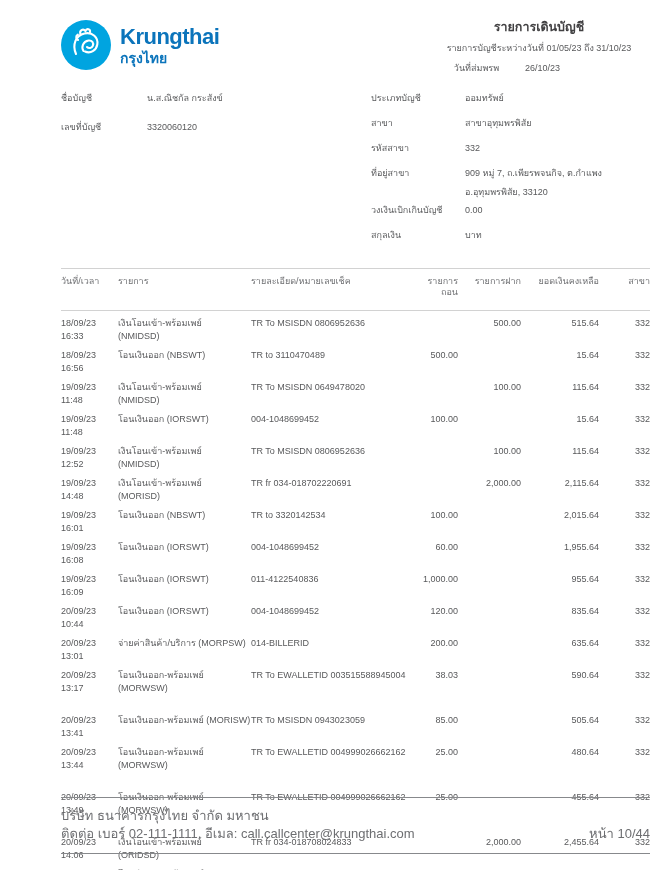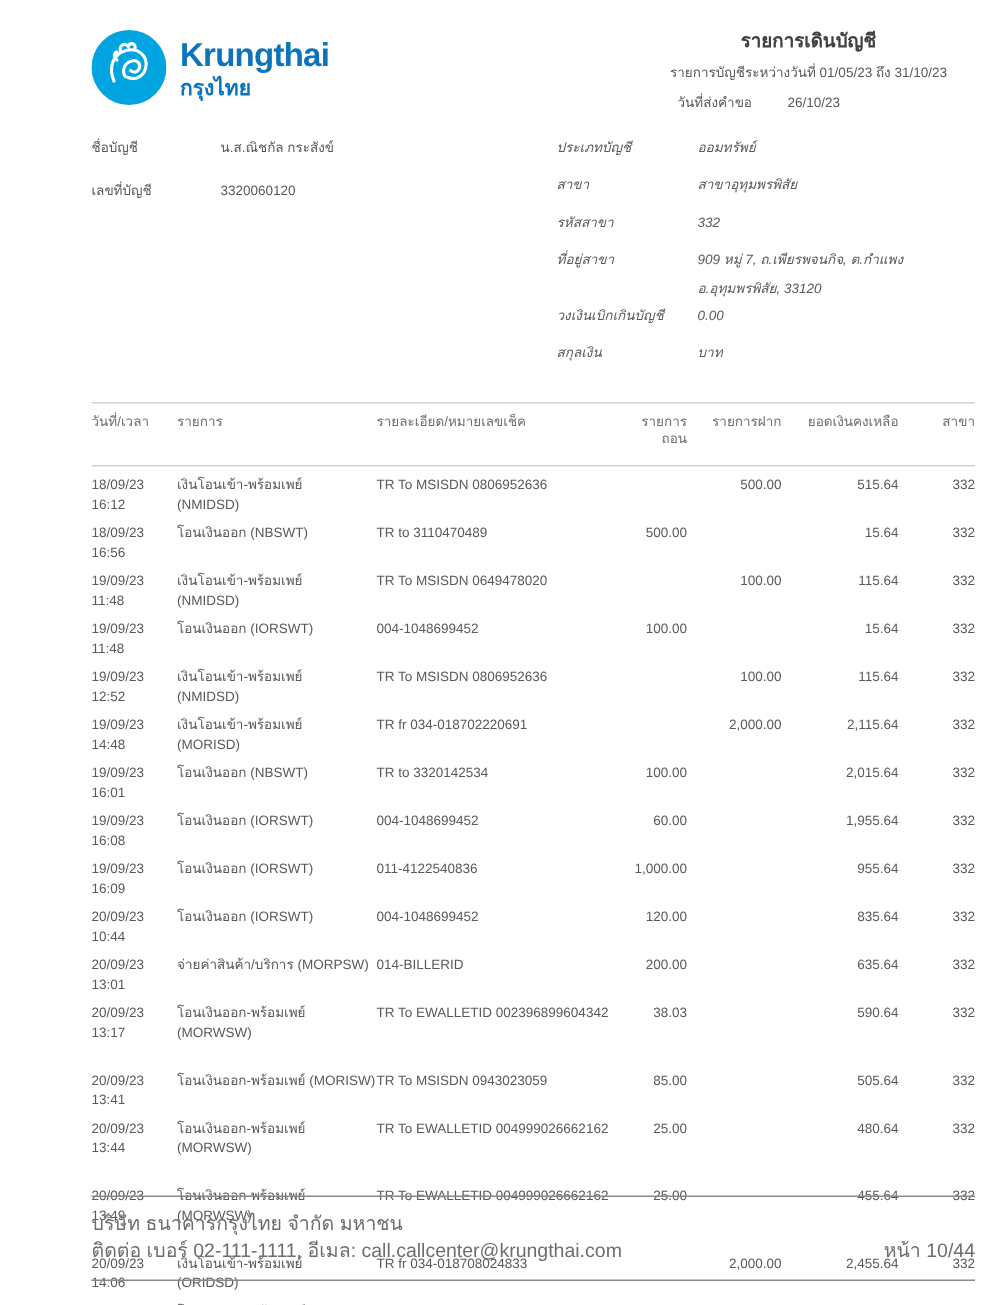--- a/index.html
+++ b/index.html
@@ -17,21 +17,21 @@
   .brand-th { font-size:14px; font-weight:bold; color:#0b74bb; margin-top:3px; }
   .head-right { width:222px; padding-top:4px;text-align:center; }
   .doc-title { font-size:12.5px; font-weight:bold; color:#414042; line-height:14px; }
   .doc-period { font-size:9px; color:#58595b; margin-top:9px; line-height:11px; }
   .doc-reqdate { display:flex; font-size:9px; color:#58595b; margin-top:9px; line-height:11px; }
   .doc-reqdate .lbl { width:97px; }
   
   .info { display:flex; padding:18px 28px 0 38px; }
   .info-col { font-size:9px; line-height:12px; }
   .info-left { width:310px; }
-  .info-right { flex:1;font-style:italic; }
+  .info-right { flex:1; }
   .info-row { display:flex; margin-bottom:6.5px;gap:12px; }
   .info-left .info-label { width:74px; flex:none; }
   .info-right .info-label { width:82px; flex:none; }
   .info-value .vline + .vline { margin-top:6.5px; }
   .info-left .info-row:nth-child(2) { margin-top:10px; }
   .info-right .info-row:nth-child(5) { margin-top:5px; }
   
   .table { margin:14px 28px 0 38px; font-size:9px; }
   .tgrid { display:grid; grid-template-columns:57px 133px 162px 45px 63px 78px 51px; }
   .tgrid .c4,.tgrid .c5,.tgrid .c6,.tgrid .c7 { text-align:right; }
@@ -67,21 +67,21 @@
       </svg>
       <div class="brand-text">
         <span class="brand-en">Krungthai</span>
         <span class="brand-th">กรุงไทย</span>
       </div>
     </div>
     <div class="head-right">
       <div class="doc-title">รายการเดินบัญชี</div>
       <div class="doc-period">รายการบัญชีระหว่างวันที่ 01/05/23 ถึง 31/10/23</div>
       <div class="doc-reqdate">
-        <span class="lbl">วันที่ส่งคำขอ</span>
+        <span class="lbl">วันที่ส่มพรพ</span>
         <span>26/10/23</span>
       </div>
     </div>
   </div>
 
   <div class="info">
     <div class="info-col info-left">
   <div class="info-row">
     <div class="info-label">ชื่อบัญชี</div>
     <div class="info-value">
@@ -157,21 +157,21 @@
       <div class="c3">รายละเอียด/หมายเลขเช็ค</div>
       <div class="c4">รายการถอน</div>
       <div class="c5">รายการฝาก</div>
       <div class="c6">ยอดเงินคงเหลือ</div>
       <div class="c7">สาขา</div>
     </div>
     <div>
   <div class="tgrid txn-row">
     <div class="c1">
       <span class="l">18/09/23</span>
-      <span class="l">16:12</span>
+      <span class="l">16:33</span>
     </div>
     <div class="c2">
       <span class="l">เงินโอนเข้า-พร้อมเพย์</span>
       <span class="l">(NMIDSD)</span>
     </div>
     <div class="c3">
       <span class="l">TR To MSISDN 0806952636</span>
     </div>
     <div class="c4">
       <span class="l"></span>
@@ -450,21 +450,21 @@
   <div class="tgrid txn-row">
     <div class="c1">
       <span class="l">20/09/23</span>
       <span class="l">13:17</span>
     </div>
     <div class="c2">
       <span class="l">โอนเงินออก-พร้อมเพย์ (MORWSW)</span>
       <span class="l"></span>
     </div>
     <div class="c3">
-      <span class="l">TR To EWALLETID 002396899604342</span>
+      <span class="l">TR To EWALLETID 003515588945004</span>
     </div>
     <div class="c4">
       <span class="l">38.03</span>
     </div>
     <div class="c5">
       <span class="l"></span>
     </div>
     <div class="c6">
       <span class="l">590.64</span>
     </div>

